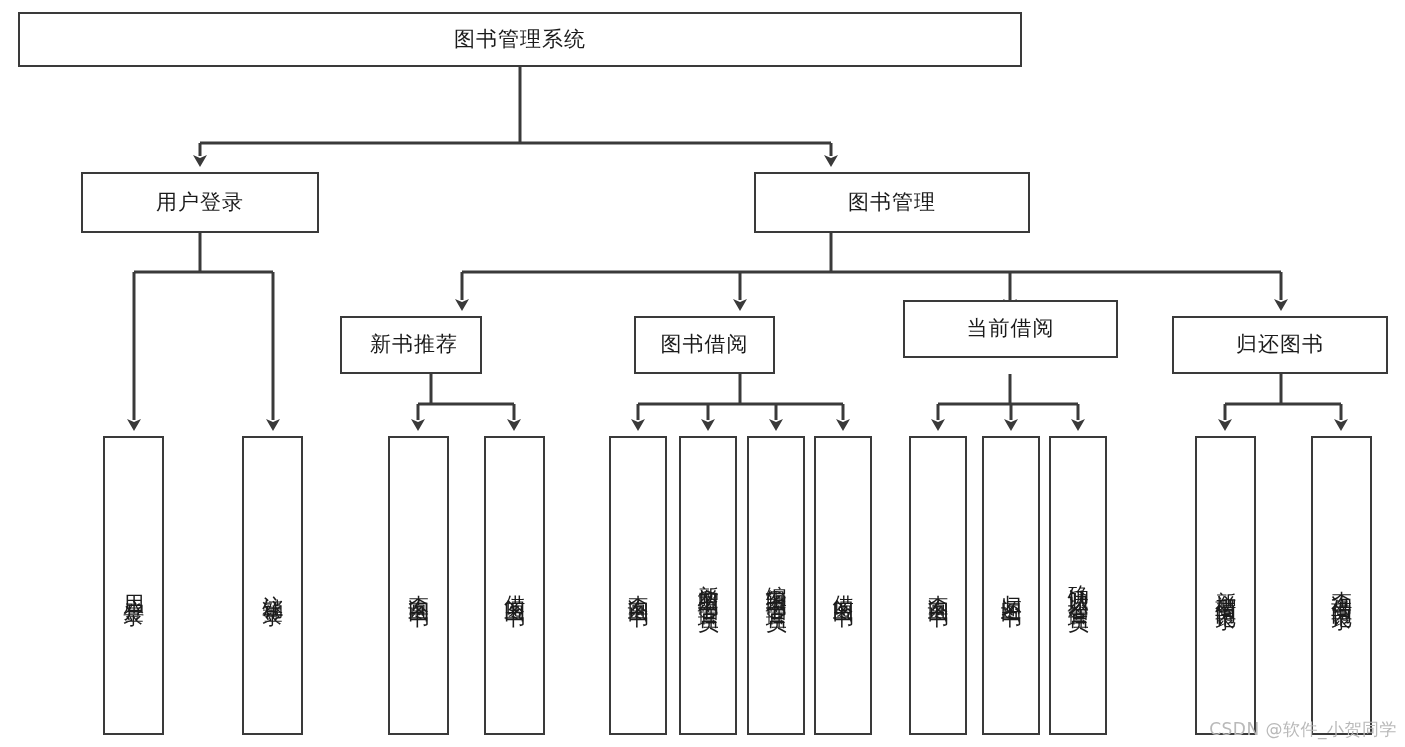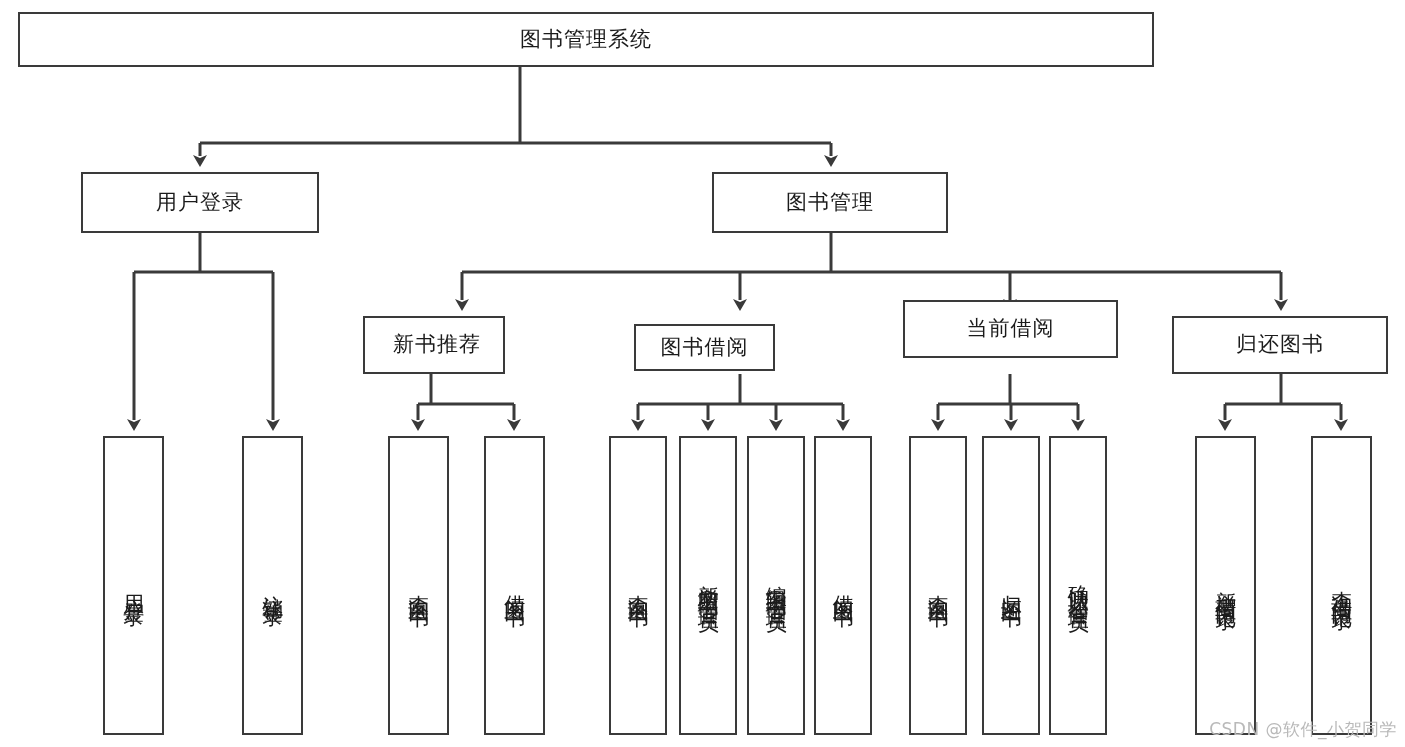--- a/index.html
+++ b/index.html
@@ -90,35 +90,35 @@
       <path d="M1011,404 L1011,420" marker-end="url(#arrow)"></path>
       <path d="M1078,404 L1078,420" marker-end="url(#arrow)"></path>
 
       <path d="M1281,374 L1281,404"></path>
       <path d="M1225,404 L1341,404"></path>
       <path d="M1225,404 L1225,420" marker-end="url(#arrow)"></path>
       <path d="M1341,404 L1341,420" marker-end="url(#arrow)"></path>
     </g>
   </svg>
 
-  <div class="node h" style="left:18px;top:12px;width:1136px;height:55px;">
+  <div class="node h" style="left:18px;top:12px;width:1004px;height:55px;">
     <span>图书管理系统</span>
   </div>
 
   <div class="node h" style="left:81px;top:172px;width:238px;height:61px;">
     <span>用户登录</span>
   </div>
-  <div class="node h" style="left:712px;top:172px;width:236px;height:61px;">
+  <div class="node h" style="left:754px;top:172px;width:276px;height:61px;">
     <span>图书管理</span>
   </div>
 
-  <div class="node h" style="left:363px;top:316px;width:142px;height:58px;padding-left:6px;">
+  <div class="node h" style="left:340px;top:316px;width:142px;height:58px;padding-left:6px;">
     <span>新书推荐</span>
   </div>
-  <div class="node h" style="left:634px;top:324px;width:141px;height:47px;">
+  <div class="node h" style="left:634px;top:316px;width:141px;height:58px;">
     <span>图书借阅</span>
   </div>
   <div class="node h" style="left:903px;top:300px;width:215px;height:58px;">
     <span>当前借阅</span>
   </div>
   <div class="node h" style="left:1172px;top:316px;width:216px;height:58px;">
     <span>归还图书</span>
   </div>
 
   <div class="node v" style="left:103px;top:436px;width:61px;height:299px;">

